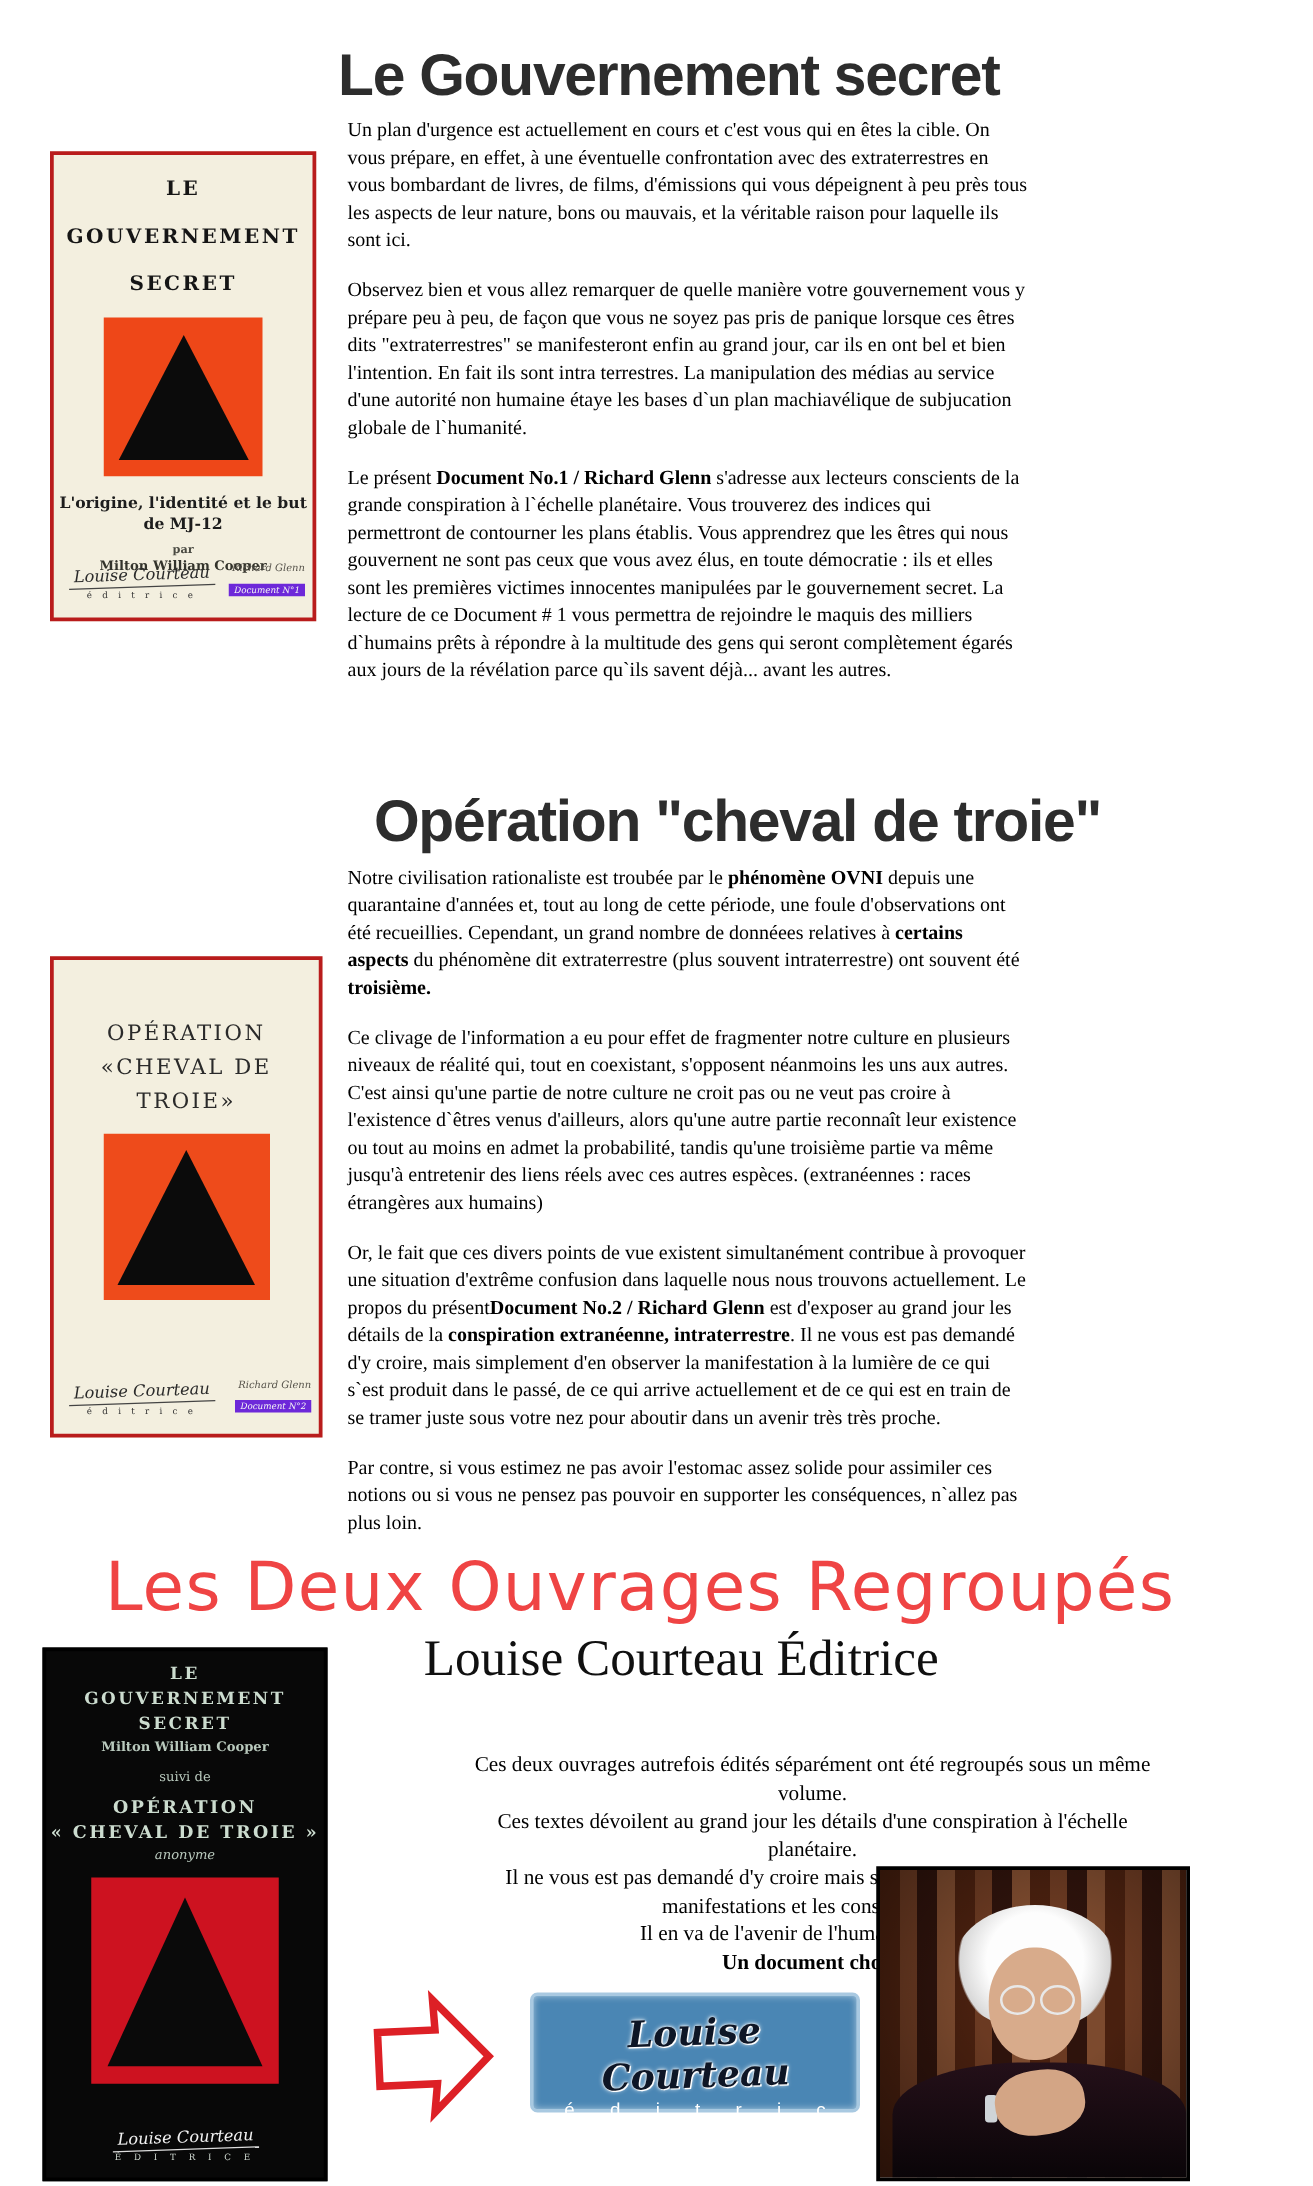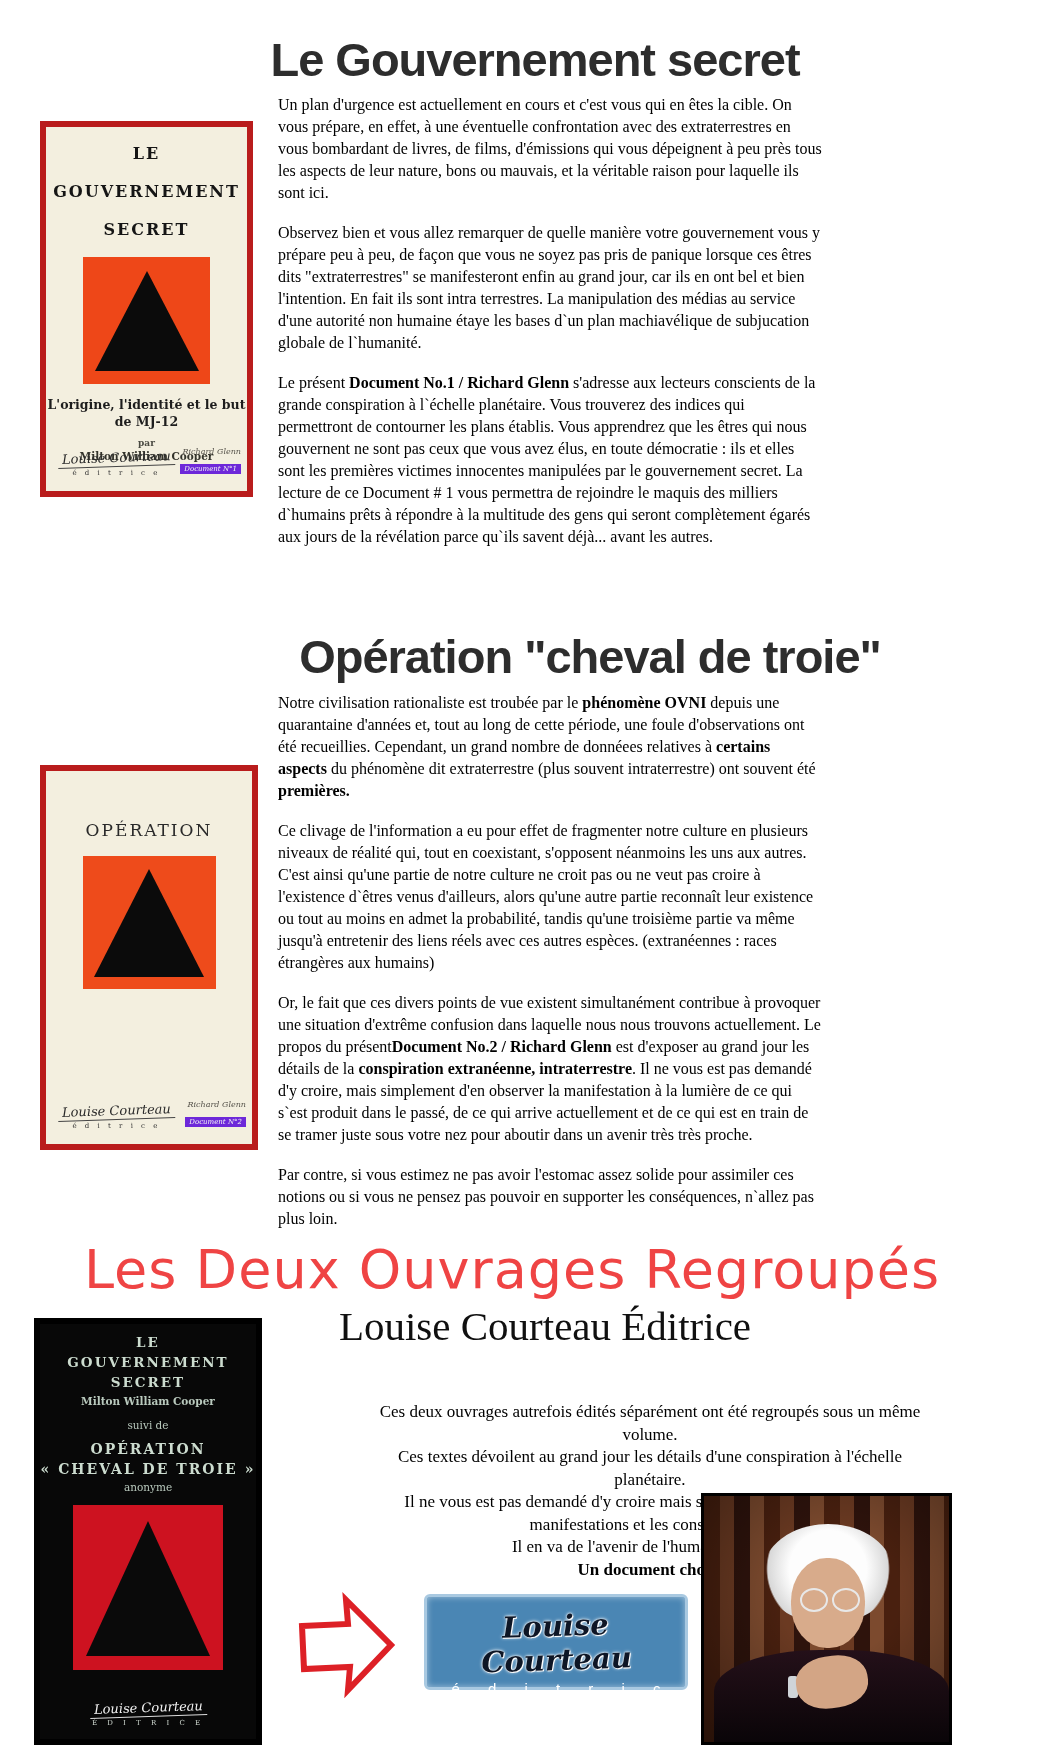--- a/index.html
+++ b/index.html
@@ -25,21 +25,21 @@
 
   
   #s3intro{position:absolute;left:280px;top:1363px;width:745px;text-align:center;
            font-size:17px;line-height:22px;}
   #s3lines{position:absolute;left:370px;top:1401px;width:560px;text-align:center;
            font-size:17px;line-height:22.5px;}
   #s3lines p{margin:0;}
   .choc{font-weight:bold;}
 
   
-  .cover{position:absolute;box-sizing:border-box;border:6px solid #b91c1c;
+  .cover{position:absolute;box-sizing:border-box;border:3px solid #b91c1c;
          background:#f3efdf;text-align:center;font-family:"DejaVu Serif",serif;}
   #cover1{left:40px;top:121px;width:213px;height:376px;}
   #cover2{left:40px;top:765px;width:218px;height:385px;}
   #cover3{left:34px;top:1318px;width:228px;height:427px;background:#080808;border-color:#000;}
 
   .c-title{font-weight:bold;color:#151515;letter-spacing:2px;}
   #cover1 .c-title{font-size:16px;line-height:38px;margin-top:8px;}
   .sq{margin:0 auto;position:relative;}
   #sq1{width:127px;height:127px;background:#ee4718;margin-top:8px;}
   #sq2{width:133px;height:133px;background:#ee4b1b;}
@@ -66,21 +66,21 @@
 
   
   #cover2 .c2-title{font-size:17px;color:#2a2a2a;letter-spacing:2px;line-height:27px;margin-top:46px;}
   #cover2 .c2-sub{font-family:"Liberation Sans",sans-serif;font-size:13px;color:#222;line-height:22px;margin-top:12px;}
 
   
   #cover3 .c3-title{font-size:13.5px;font-weight:bold;color:#ccdccf;letter-spacing:2px;line-height:20px;margin-top:8px;}
   #cover3 .c3-author{font-size:10.5px;font-weight:bold;color:#b9c9bd;margin-top:3px;}
   #cover3 .c3-mid{font-size:10.5px;color:#b9c9bd;margin-top:12px;}
   #cover3 .c3-t2{font-size:14px;font-weight:bold;color:#ccdccf;letter-spacing:2px;line-height:20px;margin-top:8px;}
-  #cover3 .c3-anon{font-size:10.5px;color:#b9c9bd;margin-top:2px;}
+  #cover3 .c3-anon{font-size:10.5px;color:#b9c9bd;margin-top:2px;font-style:italic;}
   #cover3 .sq{margin-top:12px;}
   #cover3 .sig{left:0;right:0;bottom:12px;}
   #cover3 .sig .script{color:#f2f2f2;border-bottom:1px solid #ddd;}
   #cover3 .sig .subld{color:#cfd8d0;letter-spacing:4px;}
 
   
   #arrow{position:absolute;left:296px;top:1588px;width:100px;height:112px;}
 
   
   #logo{position:absolute;left:424px;top:1594px;width:264px;height:96px;background:#4a86b4;
@@ -145,36 +145,37 @@
     <p>Un plan d'urgence est actuellement en cours et c'est vous qui en êtes la cible. On vous prépare, en effet, à une éventuelle confrontation avec des extraterrestres en vous bombardant de livres, de films, d'émissions qui vous dépeignent à peu près tous les aspects de leur nature, bons ou mauvais, et la véritable raison pour laquelle ils sont ici.</p>
     <p>Observez bien et vous allez remarquer de quelle manière votre gouvernement vous y prépare peu à peu, de façon que vous ne soyez pas pris de panique lorsque ces êtres dits "extraterrestres" se manifesteront enfin au grand jour, car ils en ont bel et bien l'intention. En fait ils sont intra terrestres. La manipulation des médias au service d'une autorité non humaine étaye les bases d`un plan machiavélique de subjucation globale de l`humanité.</p>
     <p>Le présent <b>Document No.1 / Richard Glenn</b> s'adresse aux lecteurs conscients de la grande conspiration à l`échelle planétaire. Vous trouverez des indices qui permettront de contourner les plans établis. Vous apprendrez que les êtres qui nous gouvernent ne sont pas ceux que vous avez élus, en toute démocratie : ils et elles sont les premières victimes innocentes manipulées par le gouvernement secret. La lecture de ce Document # 1 vous permettra de rejoindre le maquis des milliers d`humains prêts à répondre à la multitude des gens qui seront complètement égarés aux jours de la révélation parce qu`ils savent déjà... avant les autres.</p>
   </div>
 
   <div id="title2" class="h1">Opération "cheval de troie"</div>
 
   <div id="cover2" class="cover">
     <div class="c2-title">
       <div>OPÉRATION</div>
+      <div>«CHEVAL DE TROIE»</div>
     </div>
     <div id="sq2" class="sq" style="margin-top:12px;">
       <div id="tri2" class="tri"></div>
     </div>
     <div class="sig">
       <div class="script">Louise Courteau</div>
       <div class="subld">é d i t r i c e</div>
     </div>
     <div class="badge">
       <div class="bname">Richard Glenn</div>
       <div class="bdoc">Document N°2</div>
     </div>
   </div>
 
   <div id="s2col" class="col">
-    <p>Notre civilisation rationaliste est troubée par le <b>phénomène OVNI</b> depuis une quarantaine d'années et, tout au long de cette période, une foule d'observations ont été recueillies. Cependant, un grand nombre de donnéees relatives à <b>certains aspects</b> du phénomène dit extraterrestre (plus souvent intraterrestre) ont souvent été <b>premières.</b></p>
+    <p>Notre civilisation rationaliste est troubée par le <b>phénomène OVNI</b> depuis une quarantaine d'années et, tout au long de cette période, une foule d'observations ont été recueillies. Cependant, un grand nombre de donnéees relatives à <b>certains aspects</b> du phénomène dit extraterrestre (plus souvent intraterrestre) ont souvent été <b>troisième.</b></p>
     <p>Ce clivage de l'information a eu pour effet de fragmenter notre culture en plusieurs niveaux de réalité qui, tout en coexistant, s'opposent néanmoins les uns aux autres. C'est ainsi qu'une partie de notre culture ne croit pas ou ne veut pas croire à l'existence d`êtres venus d'ailleurs, alors qu'une autre partie reconnaît leur existence ou tout au moins en admet la probabilité, tandis qu'une troisième partie va même jusqu'à entretenir des liens réels avec ces autres espèces. (extranéennes : races étrangères aux humains)</p>
     <p>Or, le fait que ces divers points de vue existent simultanément contribue à provoquer une situation d'extrême confusion dans laquelle nous nous trouvons actuellement. Le propos du présent<b>Document No.2 / Richard Glenn</b> est d'exposer au grand jour les détails de la <b>conspiration extranéenne, intraterrestre</b>. Il ne vous est pas demandé d'y croire, mais simplement d'en observer la manifestation à la lumière de ce qui s`est produit dans le passé, de ce qui arrive actuellement et de ce qui est en train de se tramer juste sous votre nez pour aboutir dans un avenir très très proche.</p>
     <p>Par contre, si vous estimez ne pas avoir l'estomac assez solide pour assimiler ces notions ou si vous ne pensez pas pouvoir en supporter les conséquences, n`allez pas plus loin.</p>
   </div>
 
   <div id="title3" class="h1">Les Deux Ouvrages Regroupés</div>
   <div id="subtitle3">Louise Courteau Éditrice</div>
 
   <div id="cover3" class="cover">
     <div class="c3-title">

